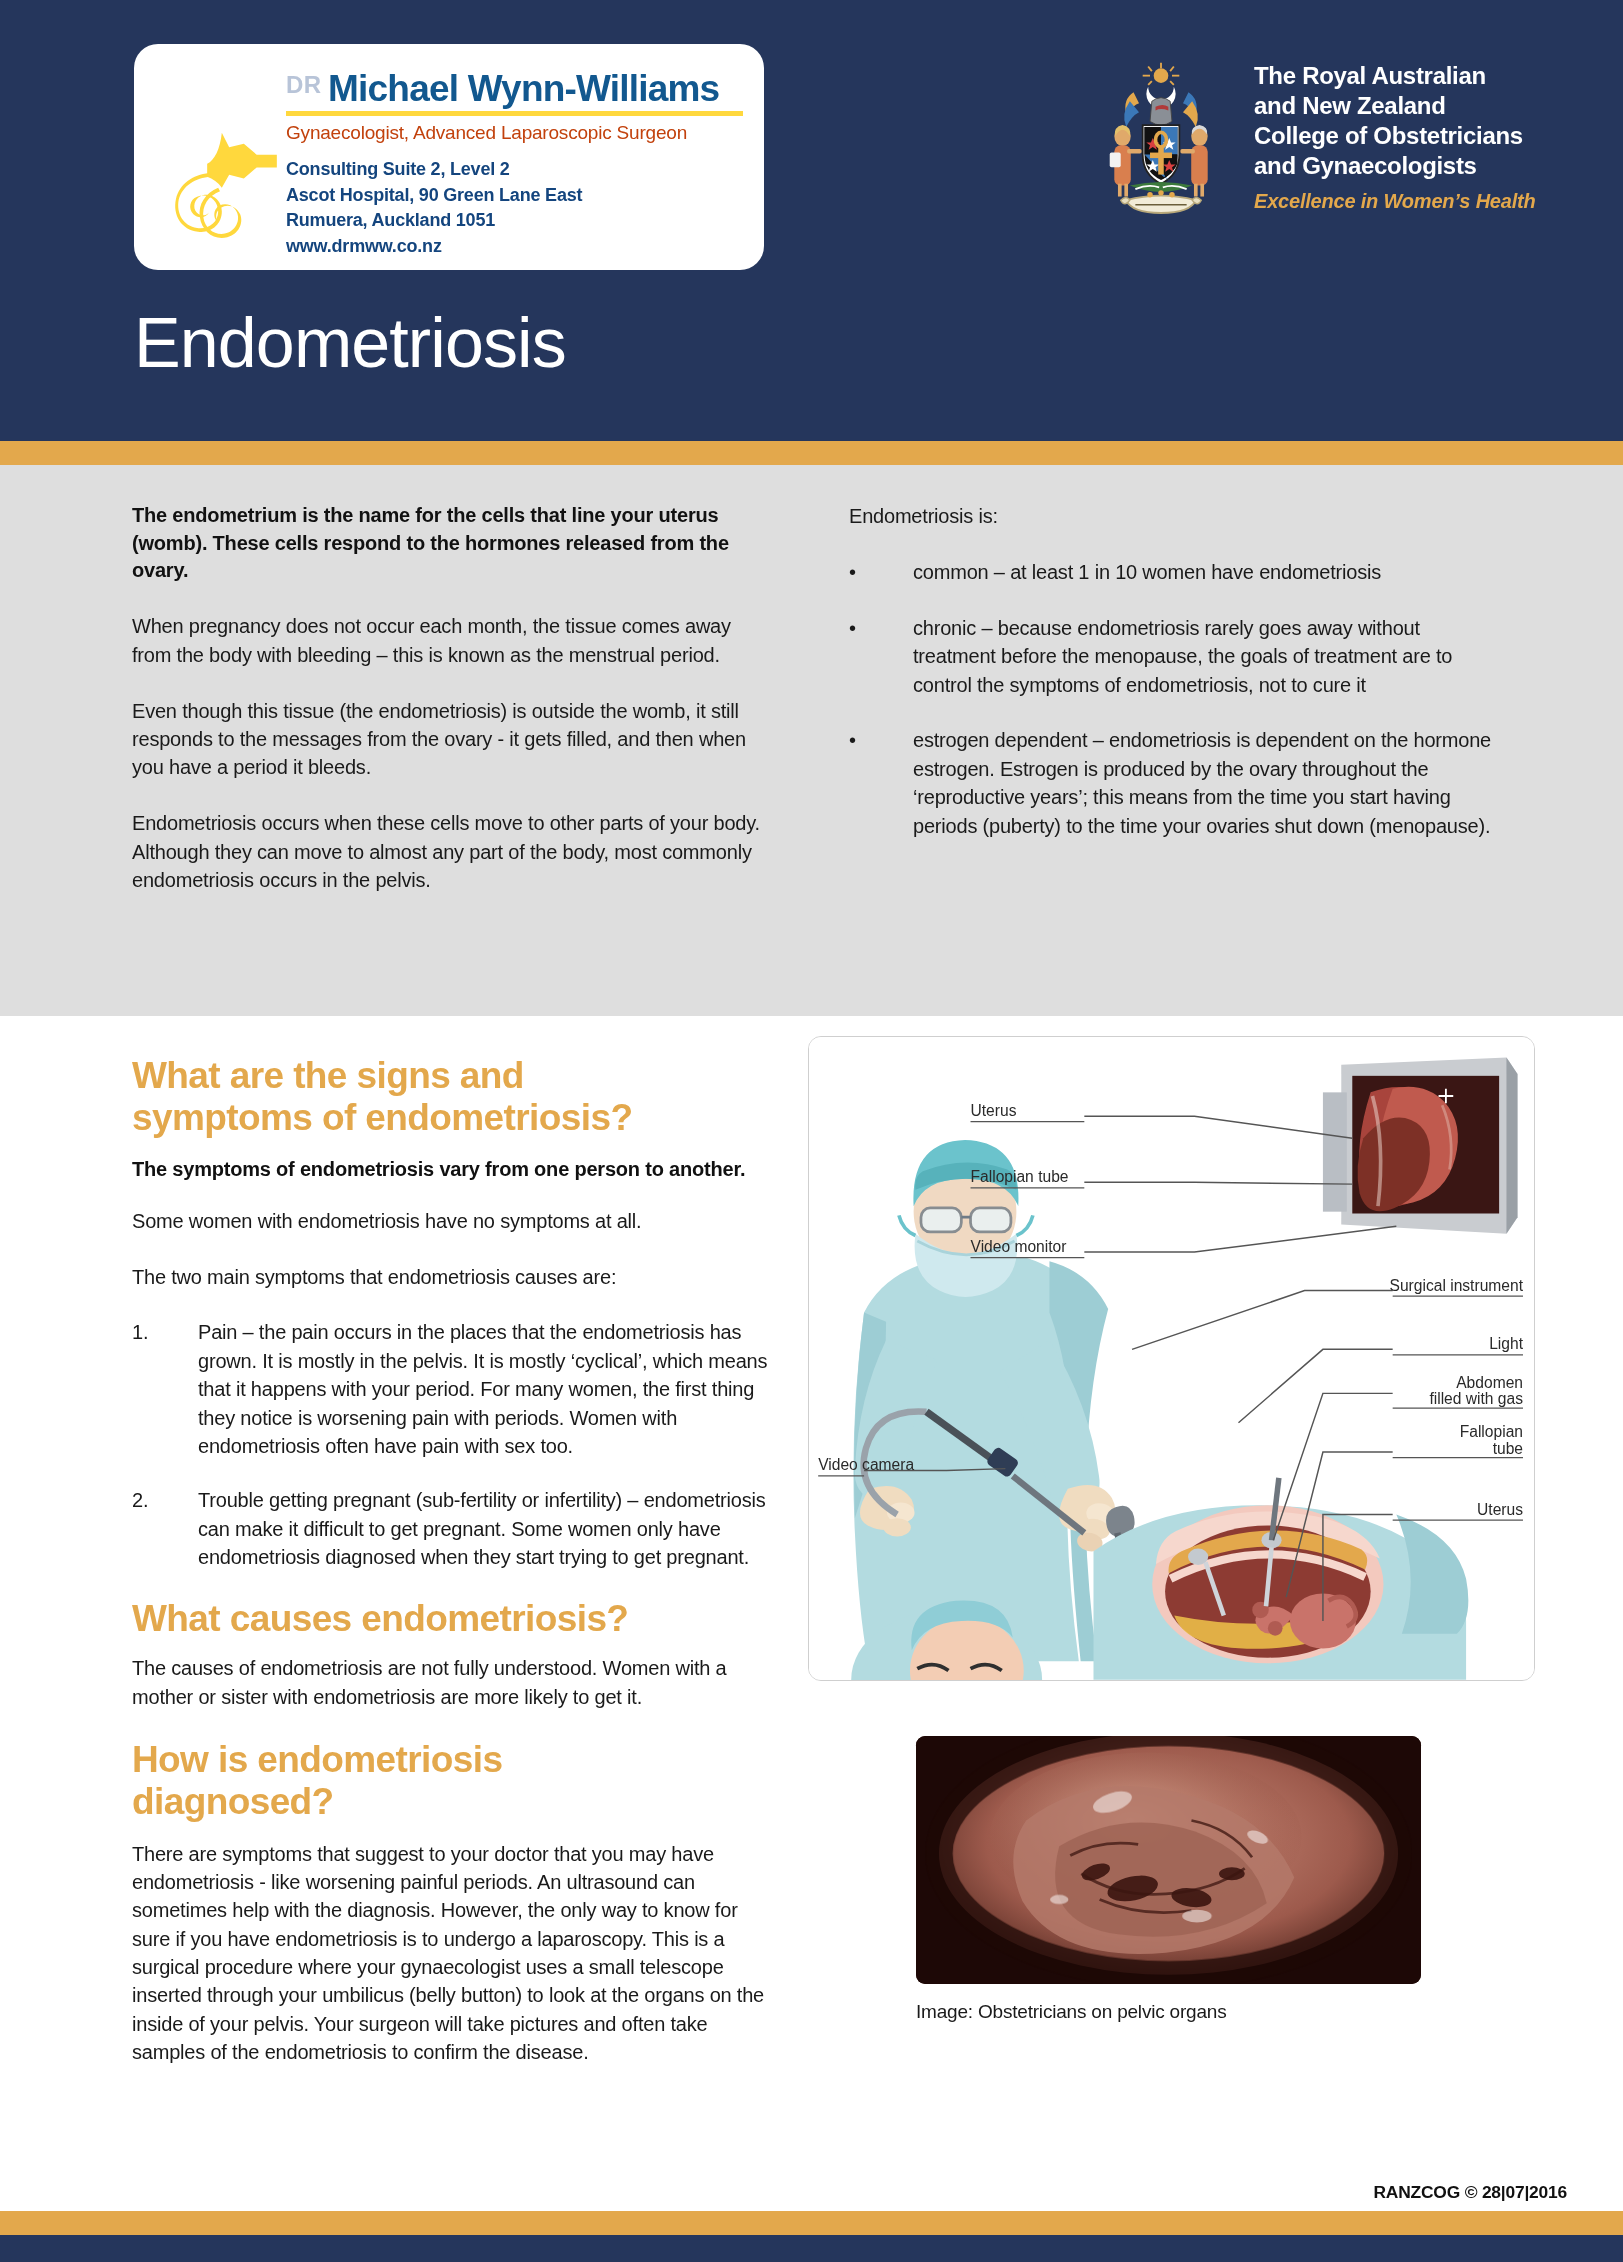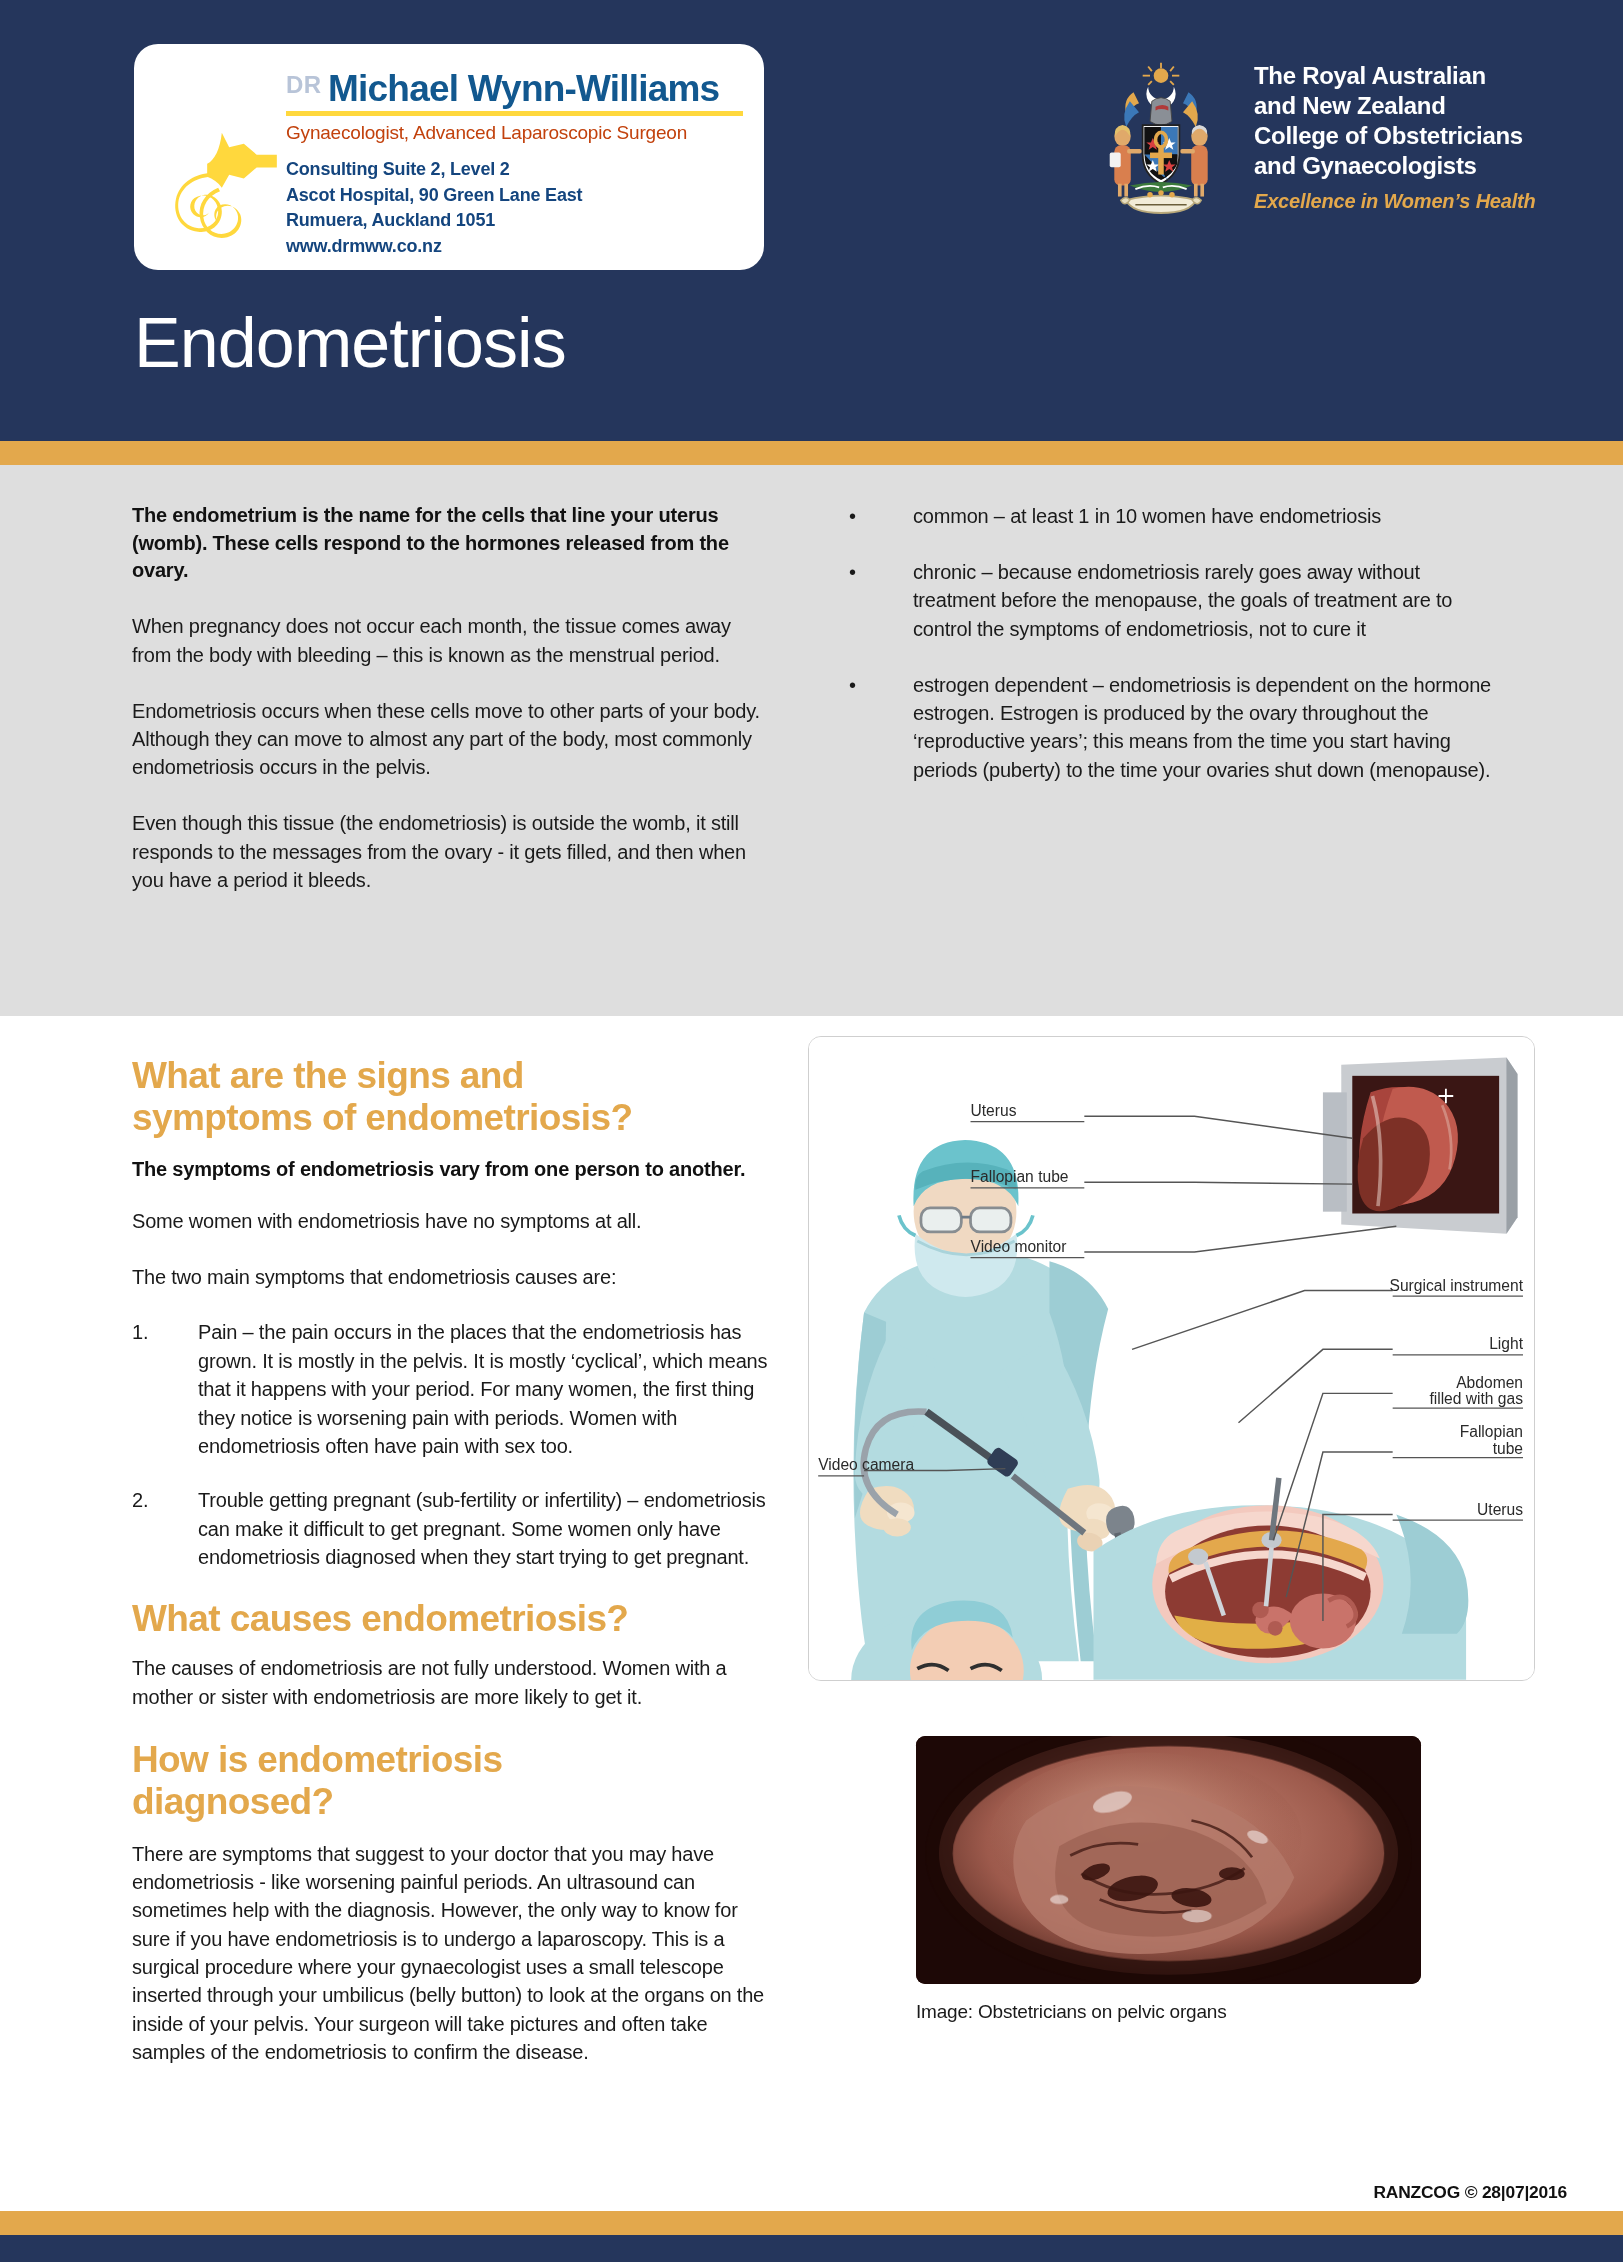--- a/index.html
+++ b/index.html
@@ -287,25 +287,26 @@
     <div class="ranz-tag">Excellence in Women’s Health</div>
   </div>
 </div>
 
 <div class="page-title">Endometriosis</div>
 
 <div class="intro">
   <div class="intro-left">
     <p class="lead">The endometrium is the name for the cells that line your uterus (womb). These cells respond to the hormones released from the ovary.</p>
     <p class="body">When pregnancy does not occur each month, the tissue comes away from the body with bleeding – this is known as the menstrual period.</p>
+    <p class="body">Even though this tissue (the endometriosis) is outside the womb, it still responds to the messages from the ovary - it gets filled, and then when you have a period it bleeds.</p>
     <p class="body">Endometriosis occurs when these cells move to other parts of your body. Although they can move to almost any part of the body, most commonly endometriosis occurs in the pelvis.</p>
-    <p class="body">Even though this tissue (the endometriosis) is outside the womb, it still responds to the messages from the ovary - it gets filled, and then when you have a period it bleeds.</p>
   </div>
 
   <div class="intro-right">
+    <p class="body">Endometriosis is:</p>
 
     <div class="bullet-row">
       <div class="bullet-dot">•</div>
       <div class="bullet-body">common – at least 1 in 10 women have endometriosis</div>
     </div>
     <div class="bullet-row">
       <div class="bullet-dot">•</div>
       <div class="bullet-body">chronic – because endometriosis rarely goes away without treatment before the menopause, the goals of treatment are to control the symptoms of endometriosis, not to cure it</div>
     </div>
     <div class="bullet-row">

